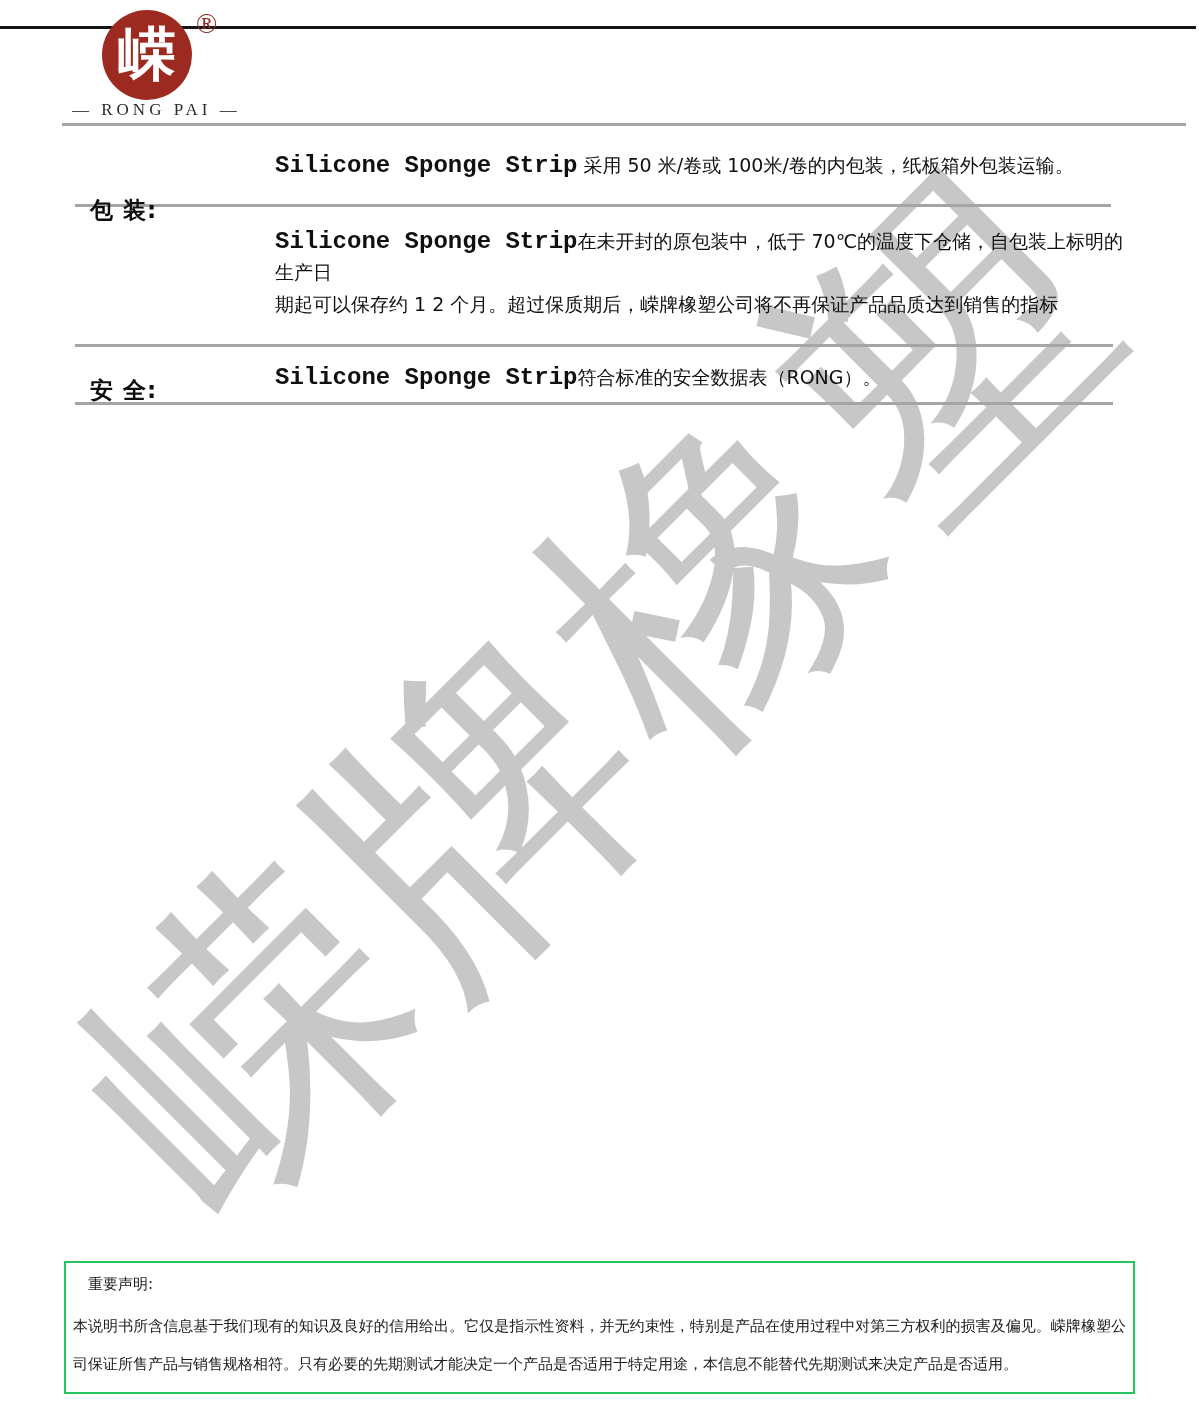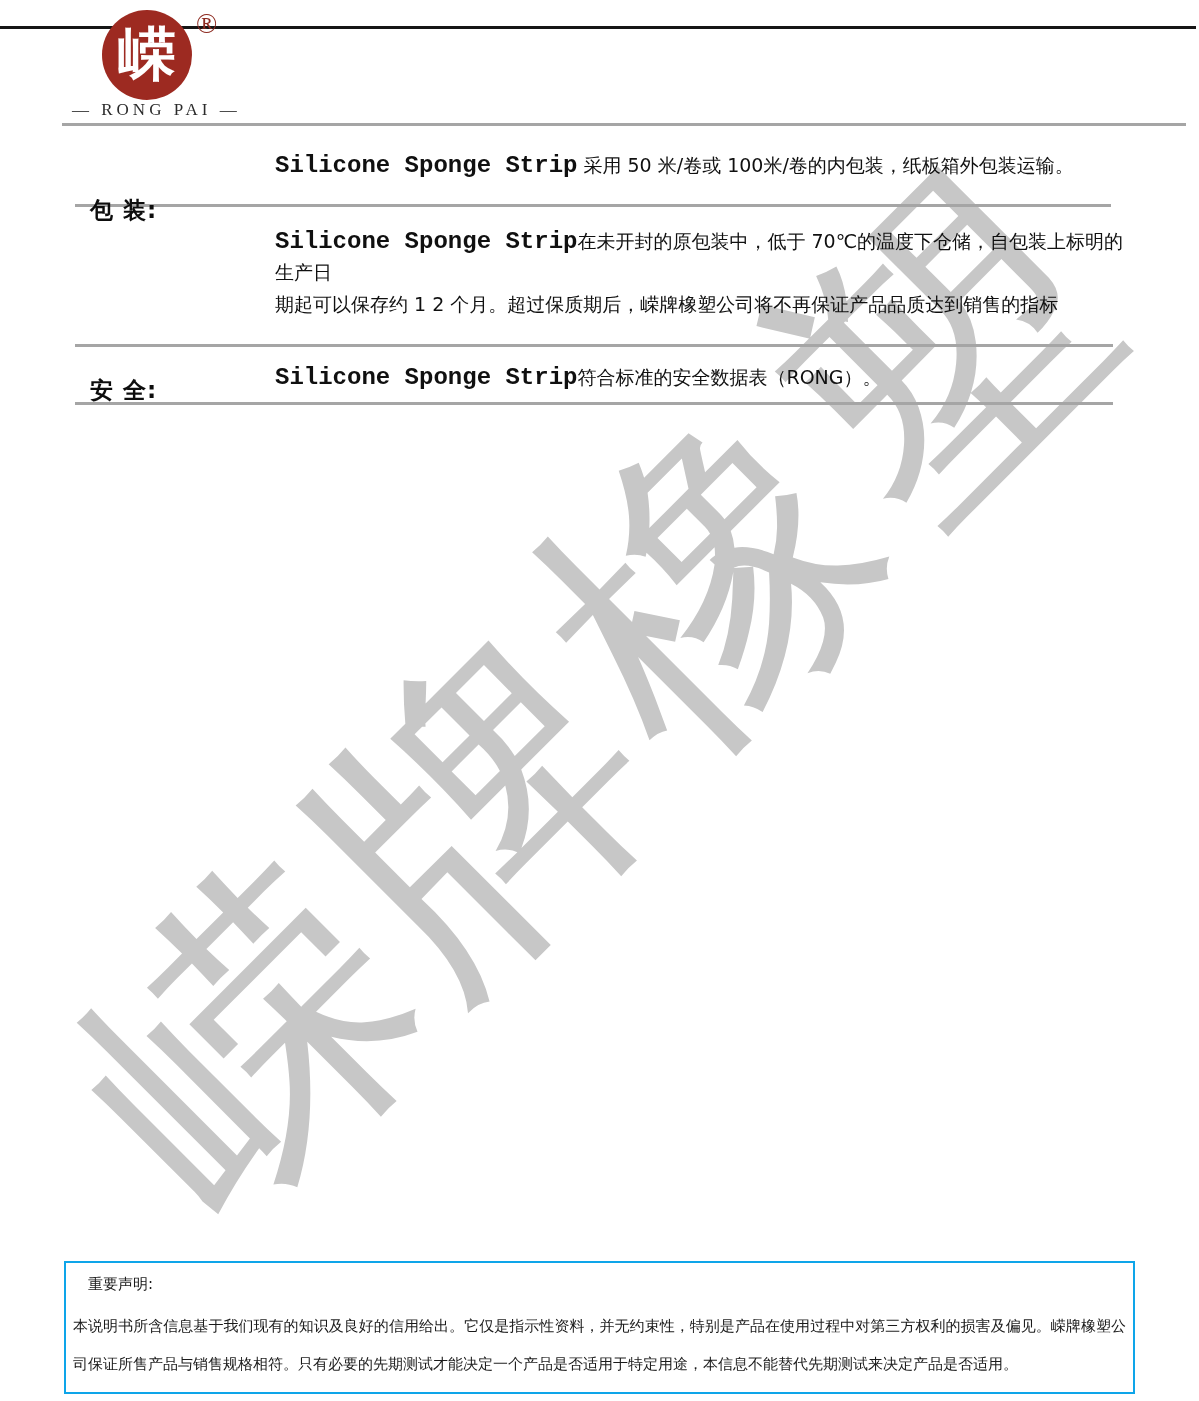--- a/index.html
+++ b/index.html
@@ -60,21 +60,21 @@
   .lbl-storage { top:218px; }
   .cnt-storage-1 { top:226px; }
   .cnt-storage-2 { top:280px;margin-top:9px; }
 
   .lbl-safety { top:370px; }
   .cnt-safety { top:362px; }
 
   
   .footer-box {
     position:absolute; left:64px; top:1261px; width:1071px; height:133px;
-    border:2px solid #0ea5e9; background:transparent;
+    border:2px solid #22c55e; background:transparent;
   }
   .footer-title {
     position:absolute; left:22px; top:12px; font-size:15px; color:#1a1a1a;
   }
   .footer-body {
     position:absolute; left:7px; top:44px; width:1053px; font-size:15px;
     line-height:38px; color:#1a1a1a; text-align:justify;
   }
 </style>
 </head>

